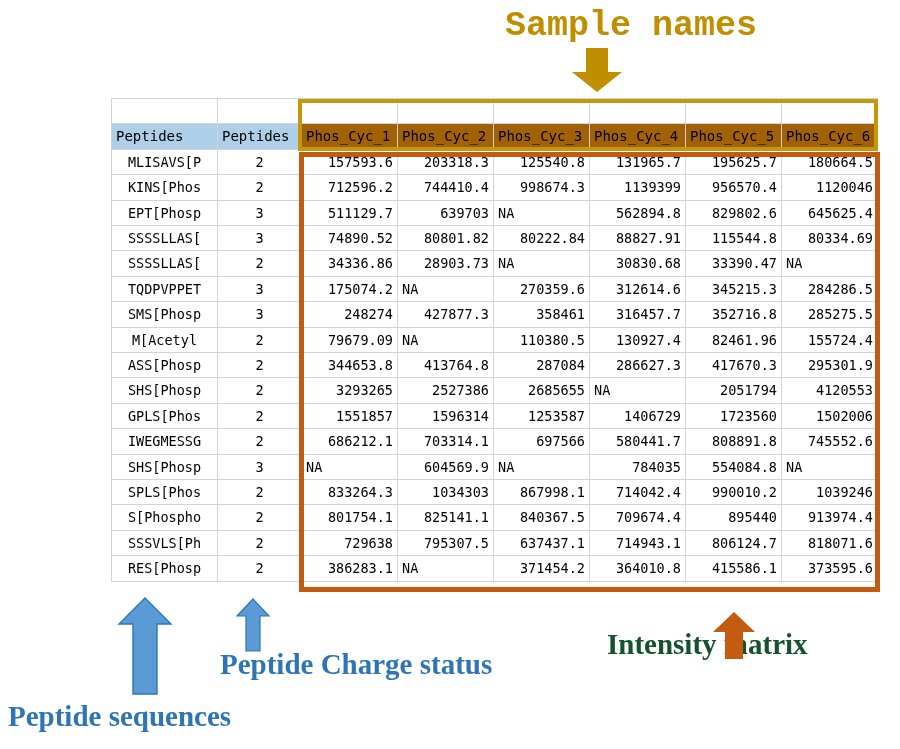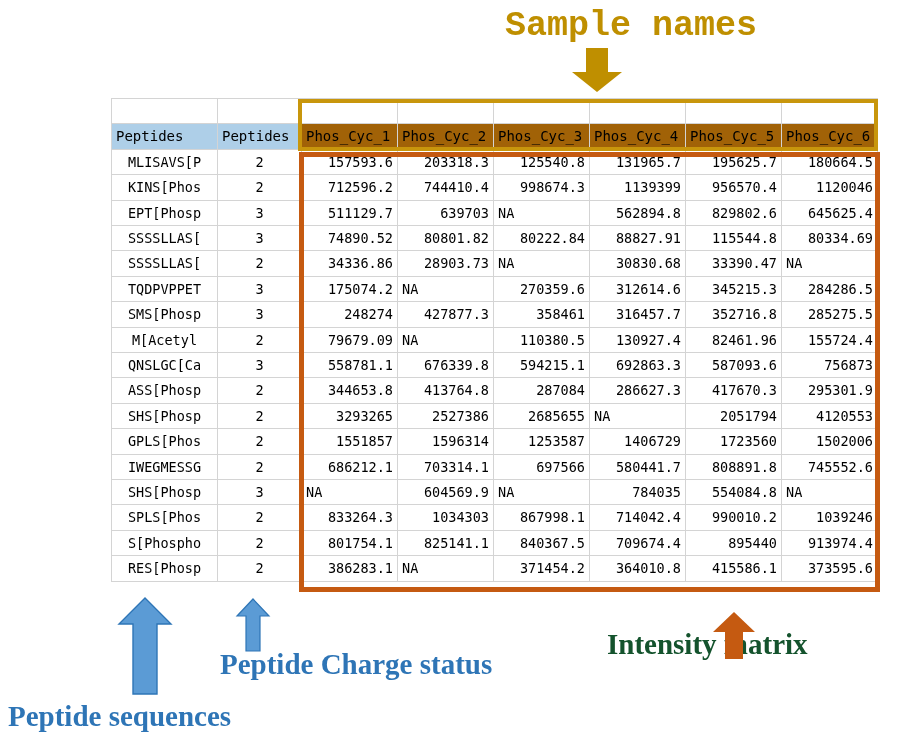--- a/index.html
+++ b/index.html
@@ -216,30 +216,20 @@
         <td class="pep">M[Acetyl</td>
         <td class="chg">2</td>
         <td class="num">79679.09</td>
         <td class="na">NA</td>
         <td class="num">110380.5</td>
         <td class="num">130927.4</td>
         <td class="num">82461.96</td>
         <td class="num">155724.4</td>
       </tr>
       <tr>
-        <td class="pep">QNSLGC[Ca</td>
-        <td class="chg">3</td>
-        <td class="num">558781.1</td>
-        <td class="num">676339.8</td>
-        <td class="num">594215.1</td>
-        <td class="num">692863.3</td>
-        <td class="num">587093.6</td>
-        <td class="num">756873</td>
-      </tr>
-      <tr>
         <td class="pep">ASS[Phosp</td>
         <td class="chg">2</td>
         <td class="num">344653.8</td>
         <td class="num">413764.8</td>
         <td class="num">287084</td>
         <td class="num">286627.3</td>
         <td class="num">417670.3</td>
         <td class="num">295301.9</td>
       </tr>
       <tr>
@@ -296,20 +286,30 @@
         <td class="pep">S[Phospho</td>
         <td class="chg">2</td>
         <td class="num">801754.1</td>
         <td class="num">825141.1</td>
         <td class="num">840367.5</td>
         <td class="num">709674.4</td>
         <td class="num">895440</td>
         <td class="num">913974.4</td>
       </tr>
       <tr>
+        <td class="pep">SSSVLS[Ph</td>
+        <td class="chg">2</td>
+        <td class="num">729638</td>
+        <td class="num">795307.5</td>
+        <td class="num">637437.1</td>
+        <td class="num">714943.1</td>
+        <td class="num">806124.7</td>
+        <td class="num">818071.6</td>
+      </tr>
+      <tr>
         <td class="pep">RES[Phosp</td>
         <td class="chg">2</td>
         <td class="num">386283.1</td>
         <td class="na">NA</td>
         <td class="num">371454.2</td>
         <td class="num">364010.8</td>
         <td class="num">415586.1</td>
         <td class="num">373595.6</td>
       </tr>
     </tbody>

